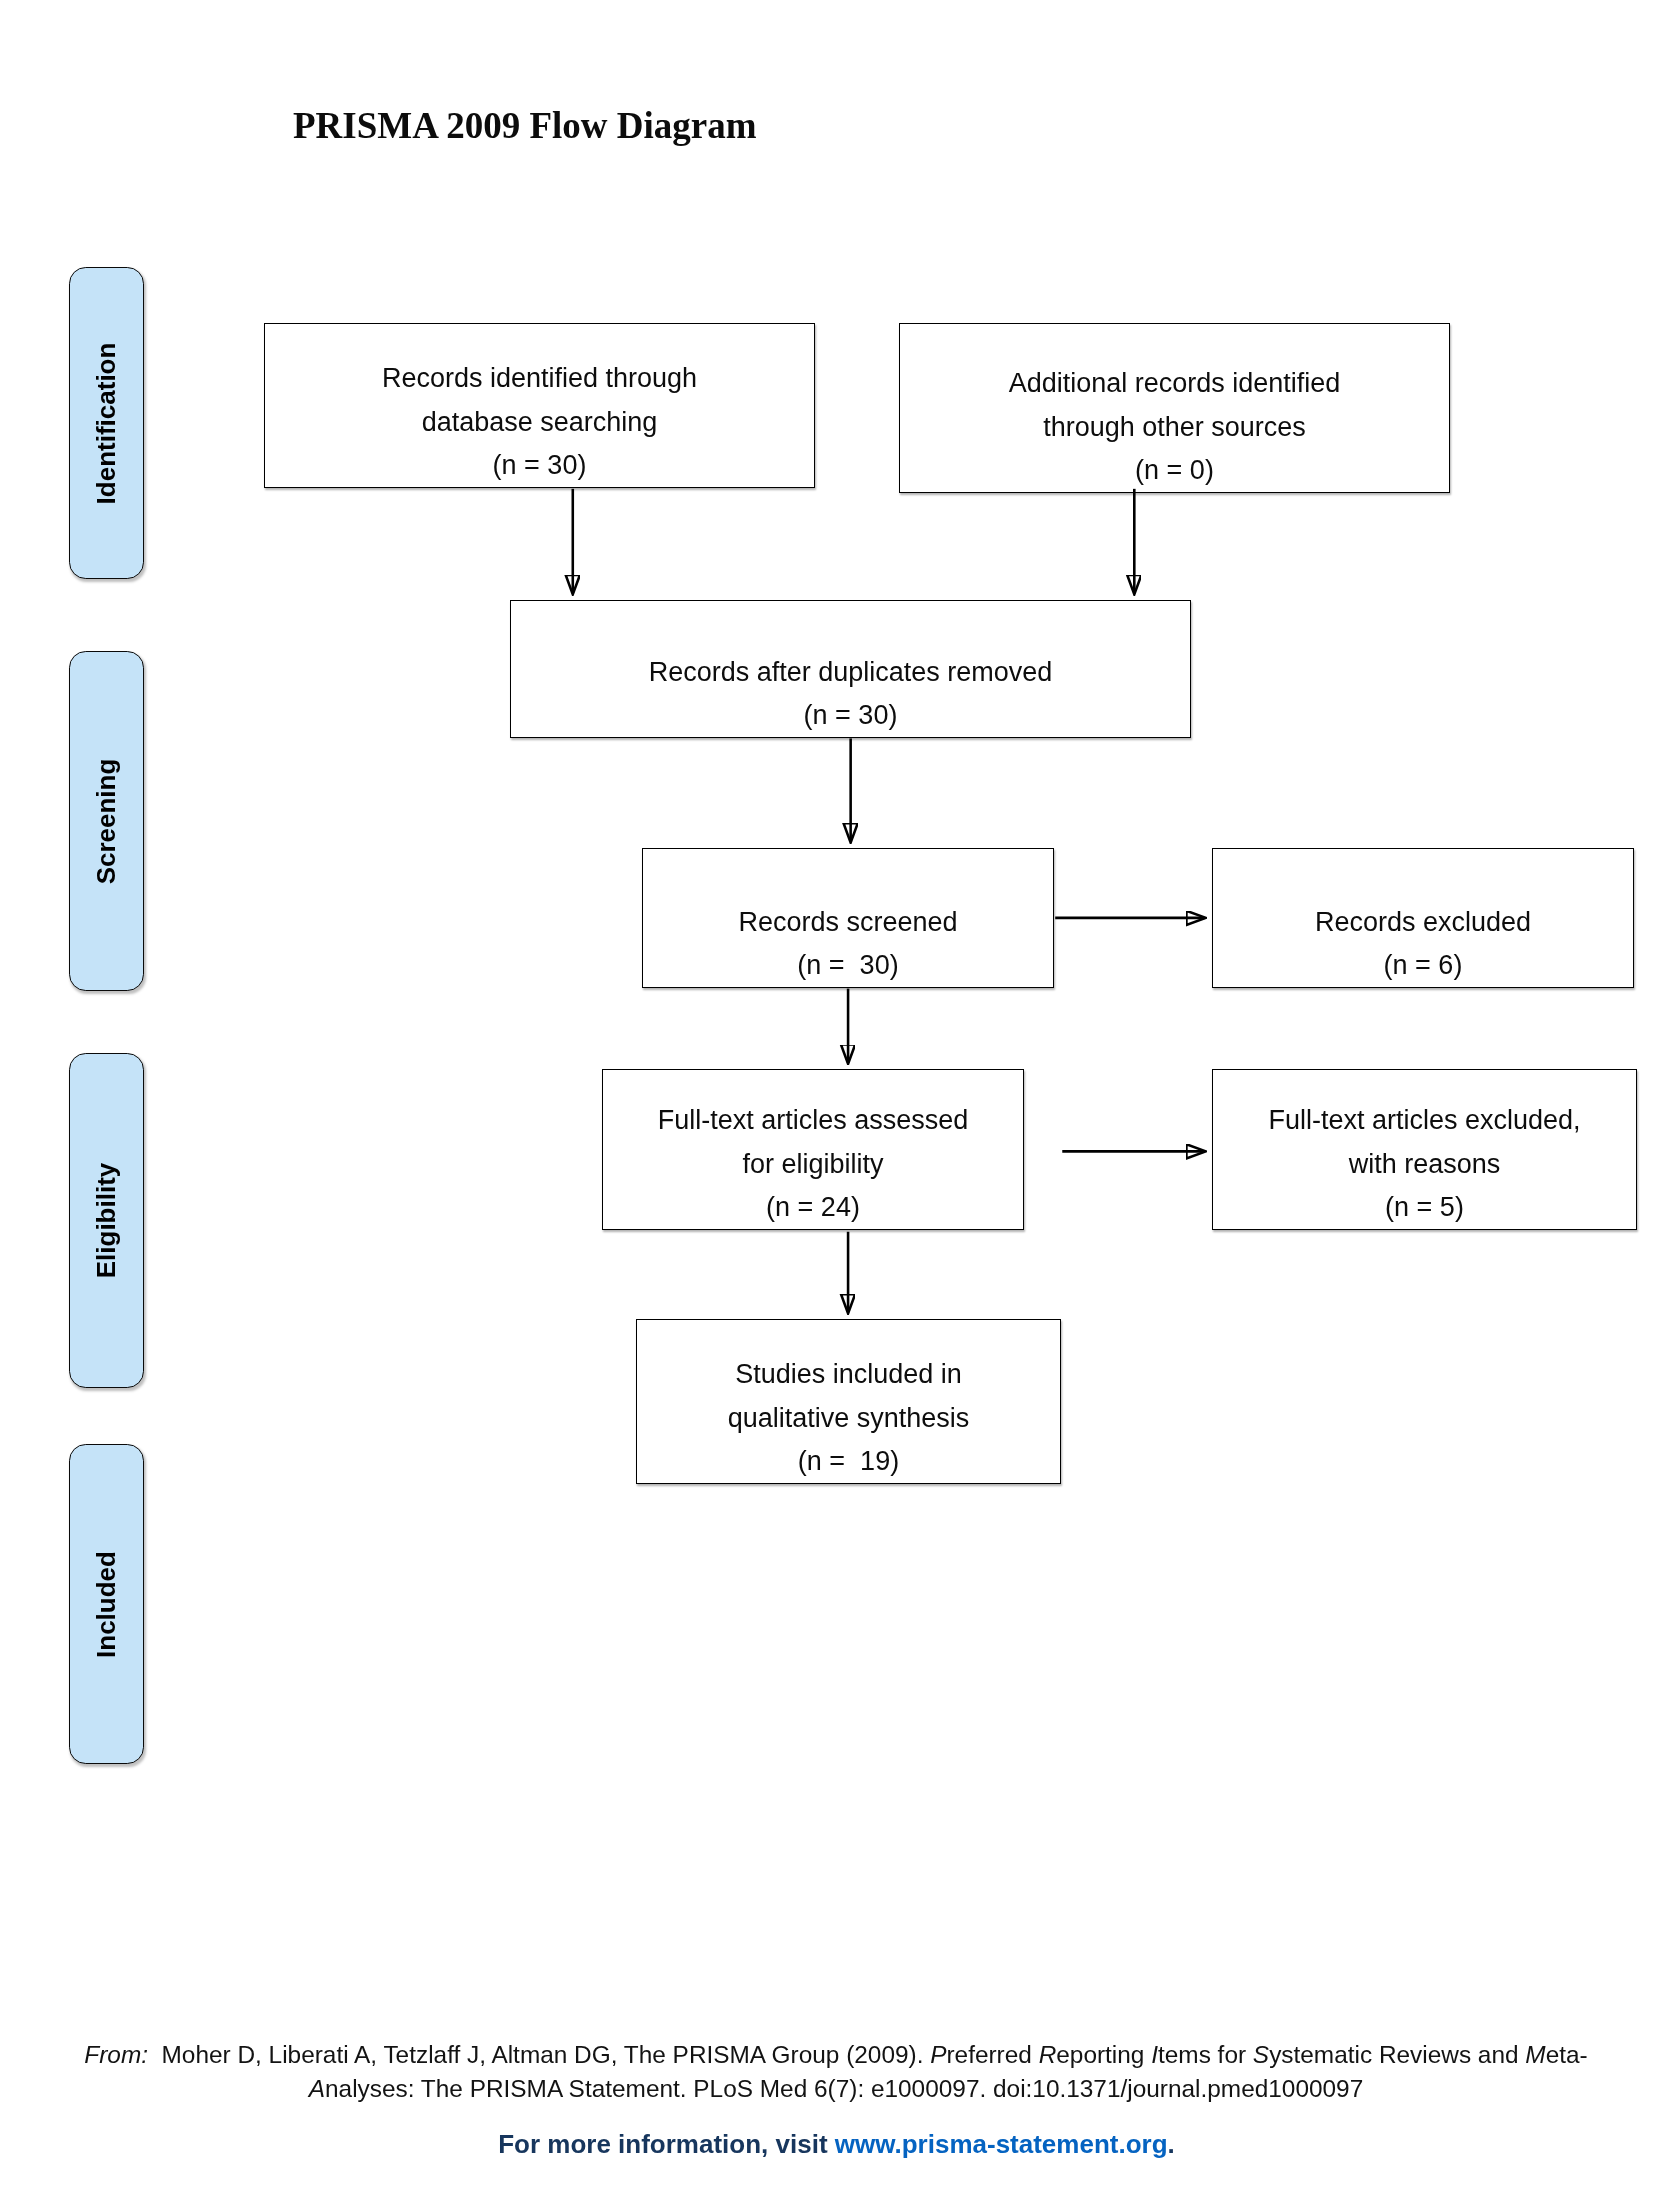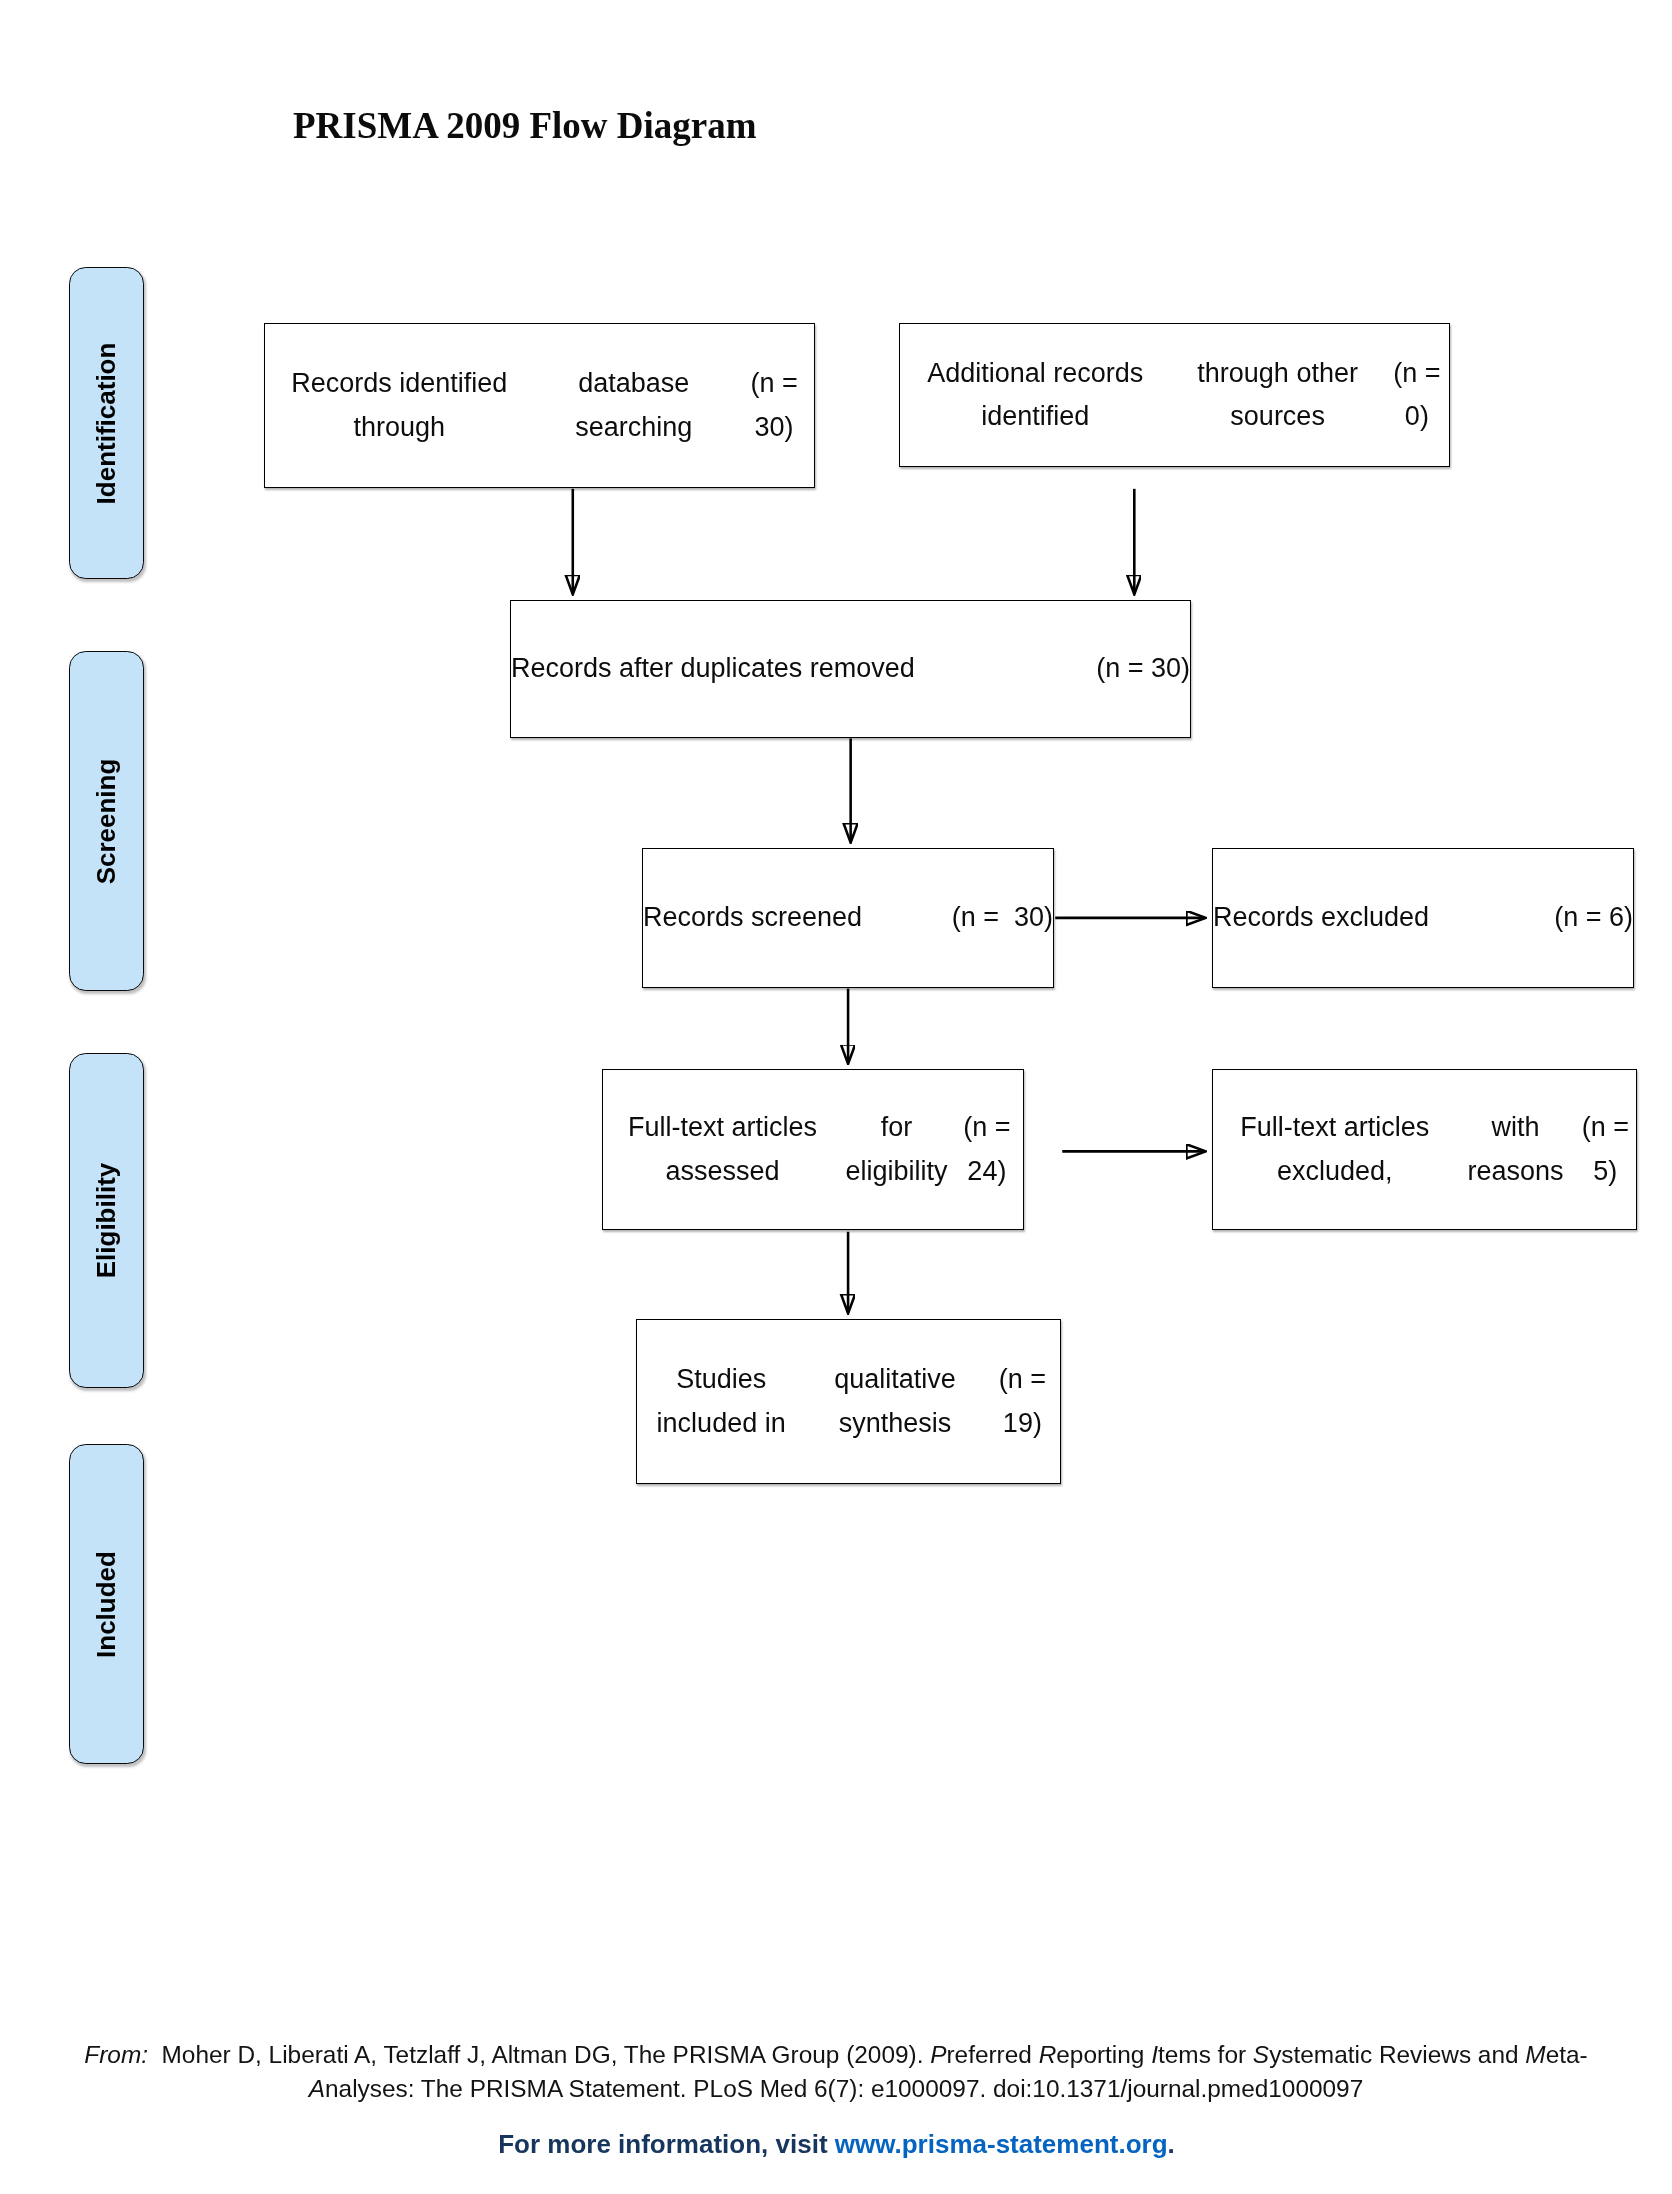--- a/index.html
+++ b/index.html
@@ -44,28 +44,28 @@
     font-weight:bold; font-size:26px; color:#000;
   }
   #stage-identification{top:267px;height:312px;}
   #stage-screening{top:651px;height:340px;}
   #stage-eligibility{top:1053px;height:335px;}
   #stage-included{top:1444px;height:320px;}
   
   .fbox{
     position:absolute; box-sizing:border-box;
     background:#fff; border:1.9px solid #000;
-    display:flex; flex-direction:row; align-items:center; justify-content:space-between;
+    display:flex; flex-direction:column; align-items:center; justify-content:flex-end;
     text-align:center;
     font-size:27px; line-height:1.6; color:#0d0d0d;
     box-shadow:1.3px 1.9px 1.9px rgba(0,0,0,.30);
   }
   .fbox .bx-line{white-space:pre-wrap;}
   #box-identified-db      {left:264px;  top:323px;  width:551px;  height:165px;}
-  #box-identified-other   {left:899px; top:323px;  width:551px;  height:144px;}
+  #box-identified-other   {left:899px; top:323px;  width:551px;  height:170px;}
   #box-deduplicated       {left:510px;  top:600px;  width:681px; height:138px;}
   #box-screened           {left:642px;  top:848px; width:412px;  height:140px;}
   #box-excluded           {left:1212px; top:848px; width:422px;  height:140px;}
   #box-fulltext-assessed  {left:602px;  top:1069px; width:422px;  height:161px;}
   #box-fulltext-excluded  {left:1212px; top:1069px; width:425px;  height:161px;}
   #box-qualitative        {left:636px;  top:1319px; width:425px;  height:165px;}
   
   #arrow-layer{position:absolute;left:0;top:0;width:1673px;height:2194px;pointer-events:none;}
   #arrow-layer path{stroke:#000;stroke-width:4;fill:none;}
   

